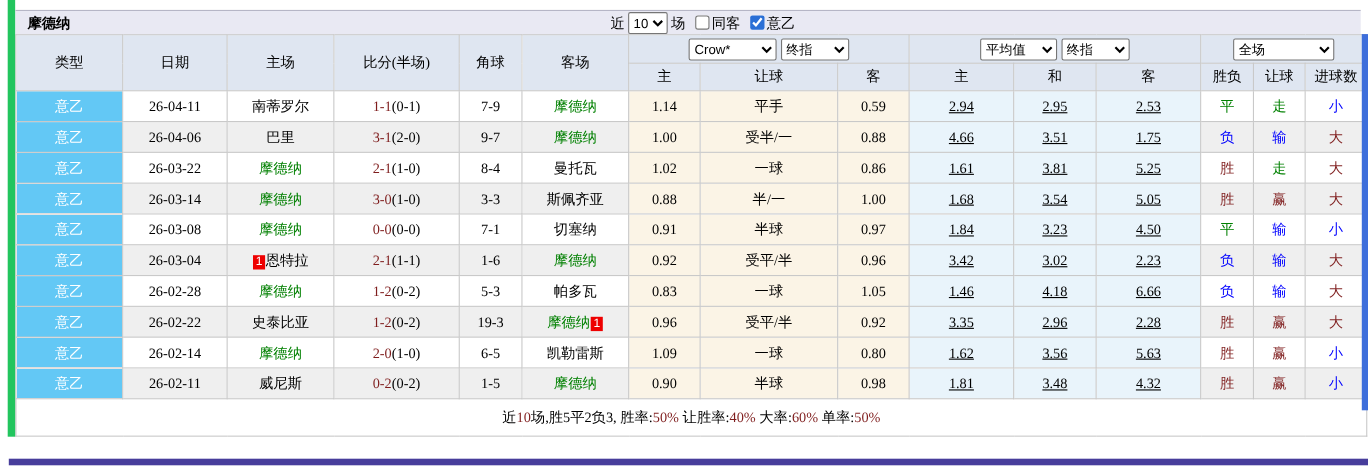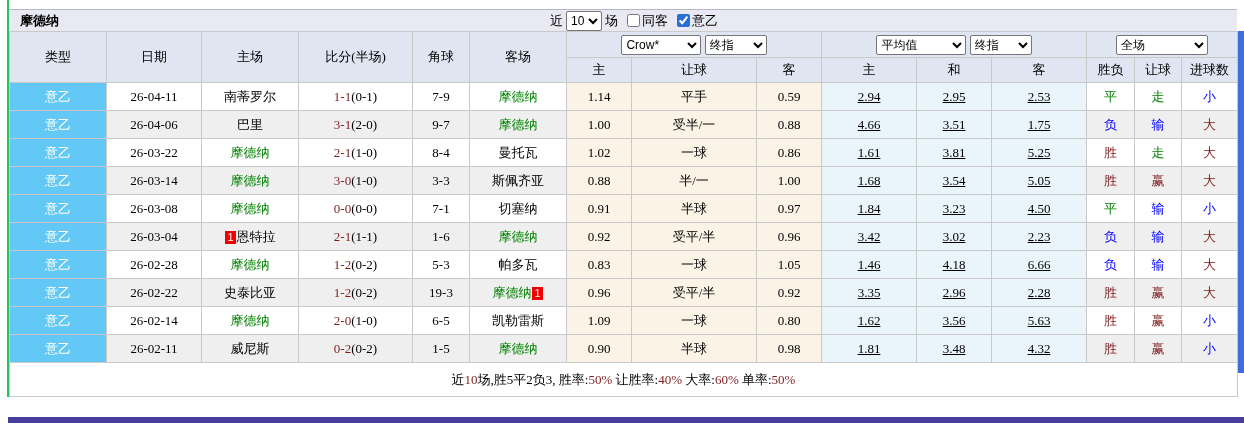--- a/index.html
+++ b/index.html
@@ -1,19 +1,19 @@
 <!DOCTYPE html>
 <html><head>
 <meta charset="utf-8">
 <style>
   * { box-sizing: border-box; }
   html,body { margin:0; padding:0; background:#fff; }
   body { font-family:"Liberation Serif","DejaVu Serif",serif; }
   .page { position:relative; width:1244px; height:426px; background:#fff; overflow:hidden; }
-  .content { position:absolute; top:0; left:7px; width:1230px; border-left:2px solid #22c55e; }
+  .content { position:absolute; top:0; left:7px; width:1230px; border-left:7px solid #22c55e; }
   .topstrip { height:10px; background:#fff; border-bottom:1px solid #b6b6c6; }
   .titlebar { position:relative; height:21px; background:#e9e9f3; display:flex; align-items:center; }
   .title { font-weight:bold; font-size:13px; padding-left:11px; color:#000; }
   .controls { position:absolute; left:541px; top:0; height:100%; display:flex; align-items:center; font-size:13px; color:#000; }
   .controls > * { margin-right:3px; }
   select { font-family:"Liberation Sans","DejaVu Sans",sans-serif; font-size:12px; height:20px;
            border:1px solid #767676; background:#fff; border-radius:2px; }
   input[type=checkbox] { width:13px; height:13px; margin:0 2px 0 6px; accent-color:#2a6fd6; }
   table { border-collapse:collapse; table-layout:fixed; width:1229px;padding-left:36px; }
   th,td { border:1px solid #c9c9c9; text-align:center; overflow:hidden; white-space:nowrap; padding:0; }
@@ -84,21 +84,21 @@
           <th rowspan="2">客场</th>
           <th colspan="3">
             <select style="width:80px">
               <option>Crow*</option>
             </select>
             <select style="width:62px">
               <option>终指</option>
             </select>
           </th>
           <th colspan="3">
-            <select style="width:90px">
+            <select style="width:70px">
               <option>平均值</option>
             </select>
             <select style="width:62px">
               <option>终指</option>
             </select>
           </th>
           <th colspan="3">
             <select style="width:92px">
               <option>全场</option>
             </select>

